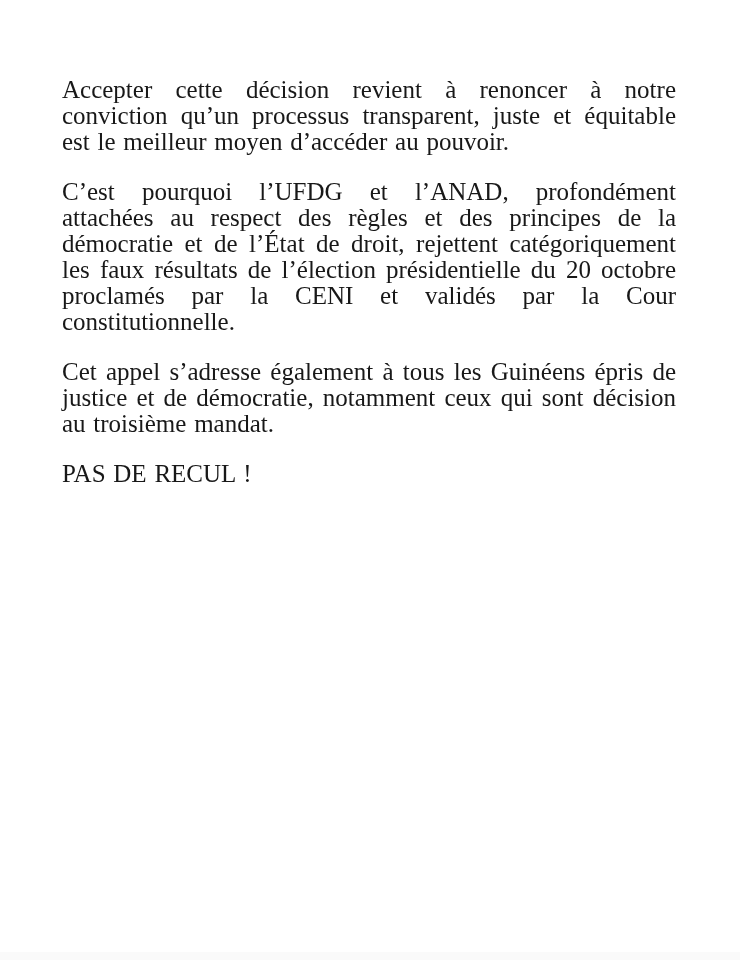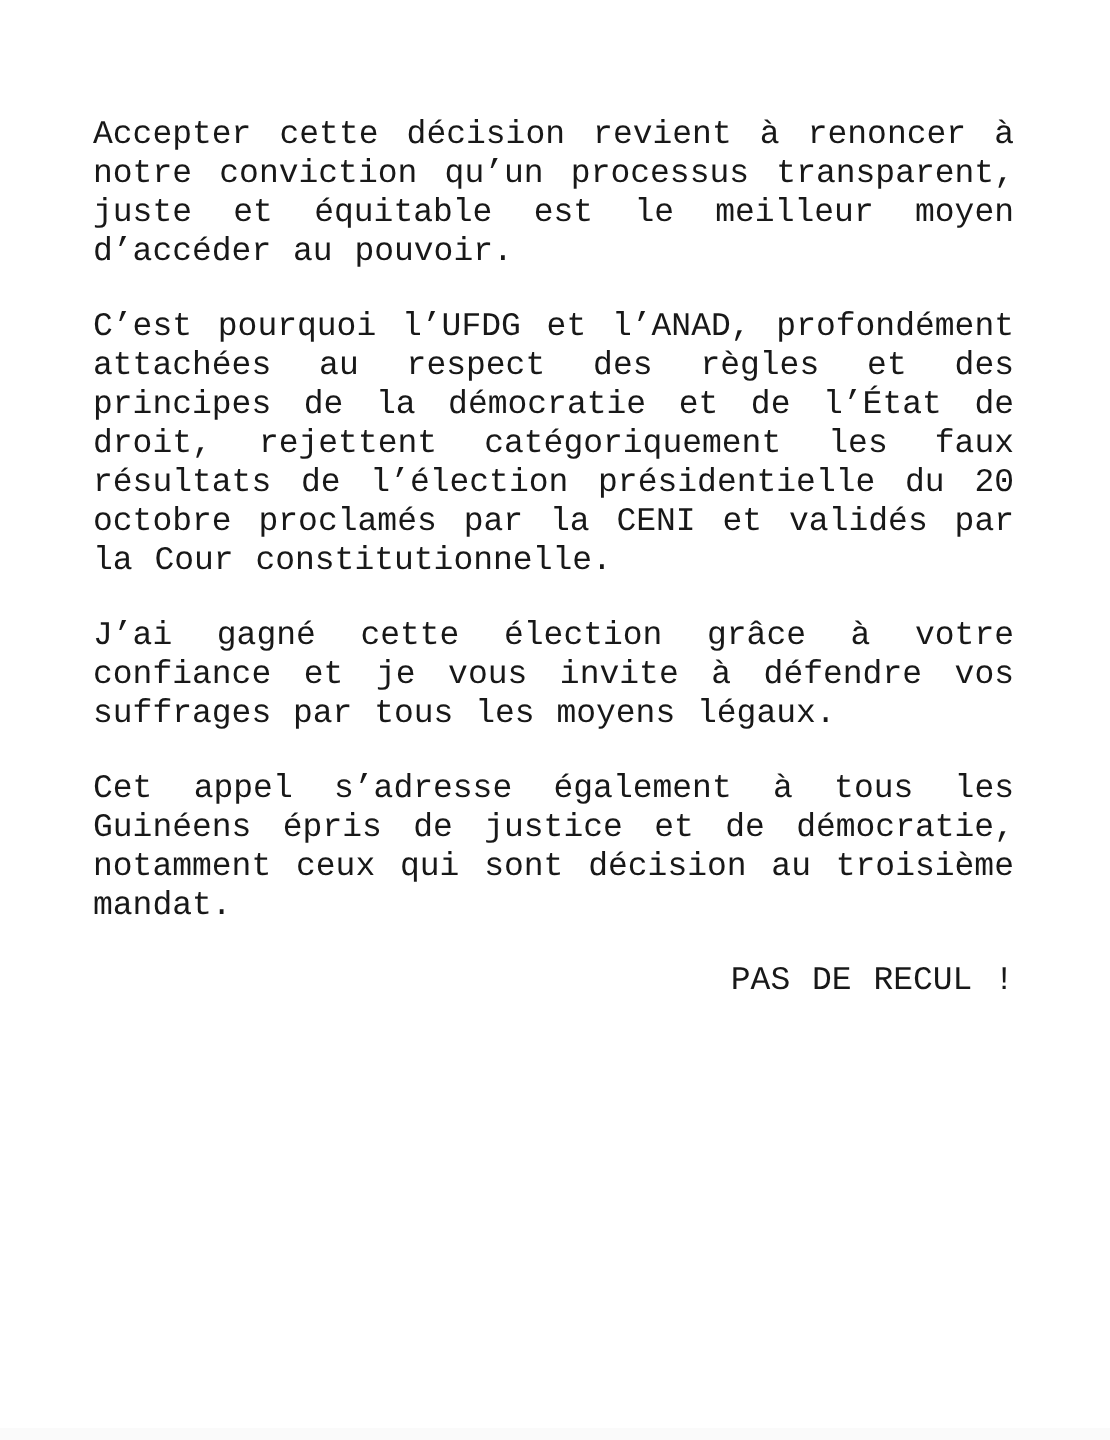--- a/index.html
+++ b/index.html
@@ -11,56 +11,55 @@
     height: 960px;
     background: #ffffff;
     overflow: hidden;
     position: relative;
   }
   .page {
     box-sizing: border-box;
     width: 740px;
     height: 878px;
     padding: 77px 64px 0 62px;
-    font-family: Liberation Mono, monospace;
-    font-size: 22px;
+    font-family: Liberation Serif, serif;
+    font-size: 25px;
     line-height: 26px;
     color: #181818;
     -webkit-font-smoothing: antialiased;
   }
   .para {
     margin: 0 0 24px 0;
     text-align: justify;
     word-spacing: 0.06em;
   }
   .para.bold {
     font-weight: bold;
     text-align: left;
   }
   .para.single {
-    text-align: right;
+    text-align: left;
   }
   .bottom-strip {
     position: absolute;
     left: 0;
     bottom: 0;
     width: 740px;
     height: 8px;
     background: #fafafa;
   }
 </style>
 </head>
 <body>
 
 <div class="page">
   <p class="para">Accepter cette décision revient à renoncer à notre conviction qu’un processus transparent, juste et équitable est le meilleur moyen d’accéder au pouvoir.</p>
 
   <p class="para">C’est pourquoi l’UFDG et l’ANAD, profondément attachées au respect des règles et des principes de la démocratie et de l’État de droit, rejettent catégoriquement les faux résultats de l’élection présidentielle du 20 octobre proclamés par la CENI et validés par la Cour constitutionnelle.</p>
 
 
-  <p class="para">J’ai gagné cette élection grâce à votre confiance et je vous invite à défendre vos suffrages par tous les moyens légaux.</p>
 
   <p class="para">Cet appel s’adresse également à tous les Guinéens épris de justice et de démocratie, notamment ceux qui sont décision au troisième mandat.</p>
 
   <p class="para single">PAS DE RECUL !</p>
 </div>
 
 <div class="bottom-strip"></div>
 
 </body></html>

